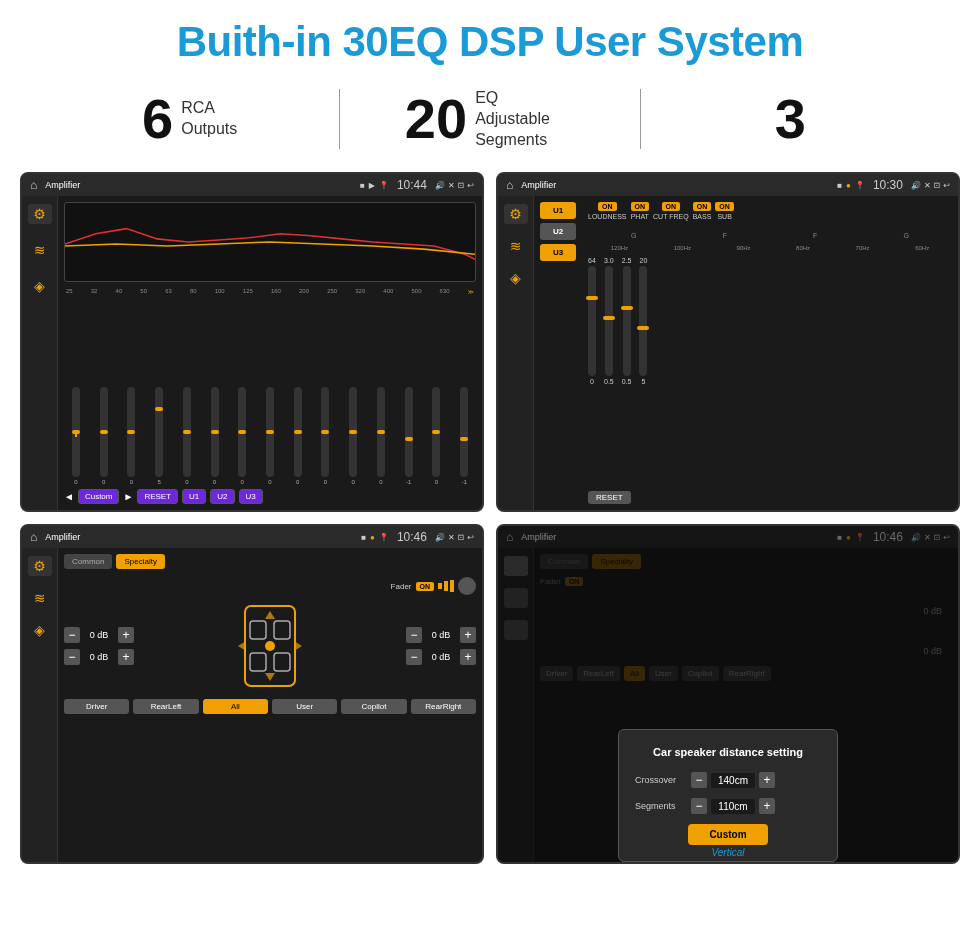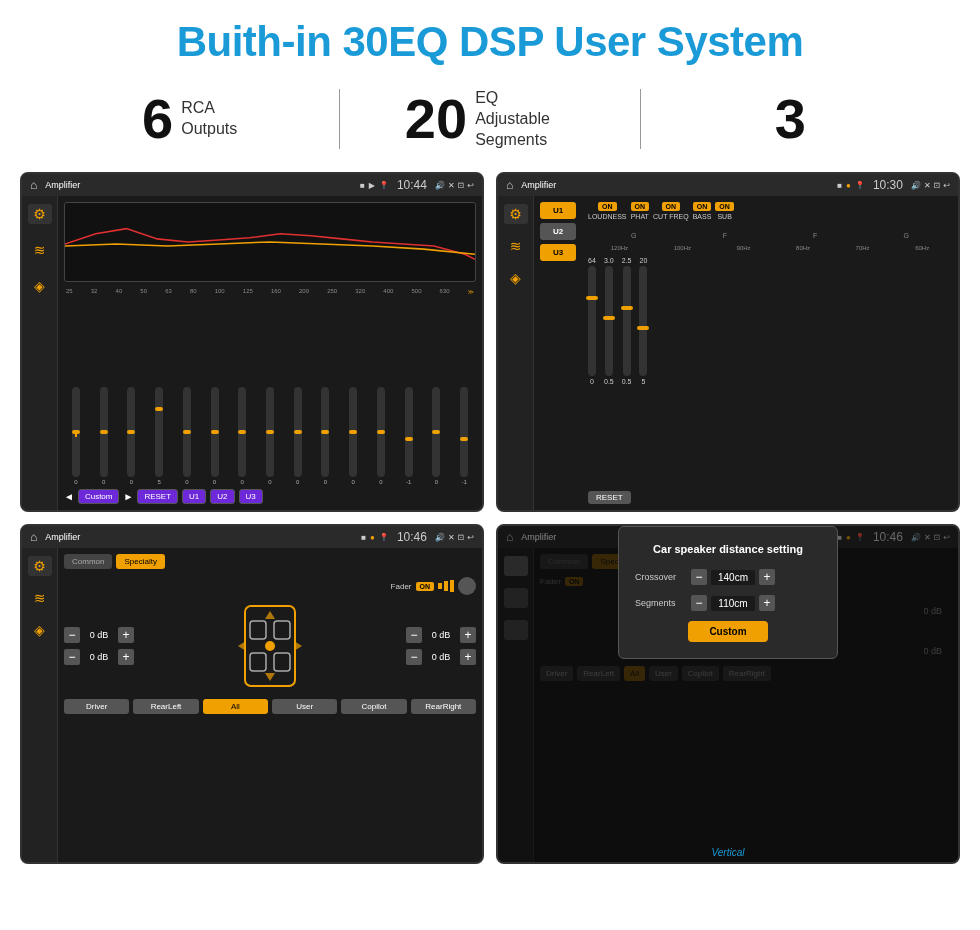--- a/index.html
+++ b/index.html
@@ -357,21 +357,21 @@
       flex: 1;
       text-align: center;
     }
     .fader-btn.active { background: #f0a000; color: #000; }
     .dialog-overlay {
       position: absolute;
       top: 0; left: 0; right: 0; bottom: 0;
       background: rgba(0,0,0,0.5);
       z-index: 10;
       display: flex;
-      align-items: flex-start;
+      align-items: flex-end;
       justify-content: center;
     }
     .dialog-box {
       background: #2a2a2a;
       border: 1px solid #555;
       border-radius: 6px;
       padding: 16px;
       width: 220px;
     }
     .dialog-title {

